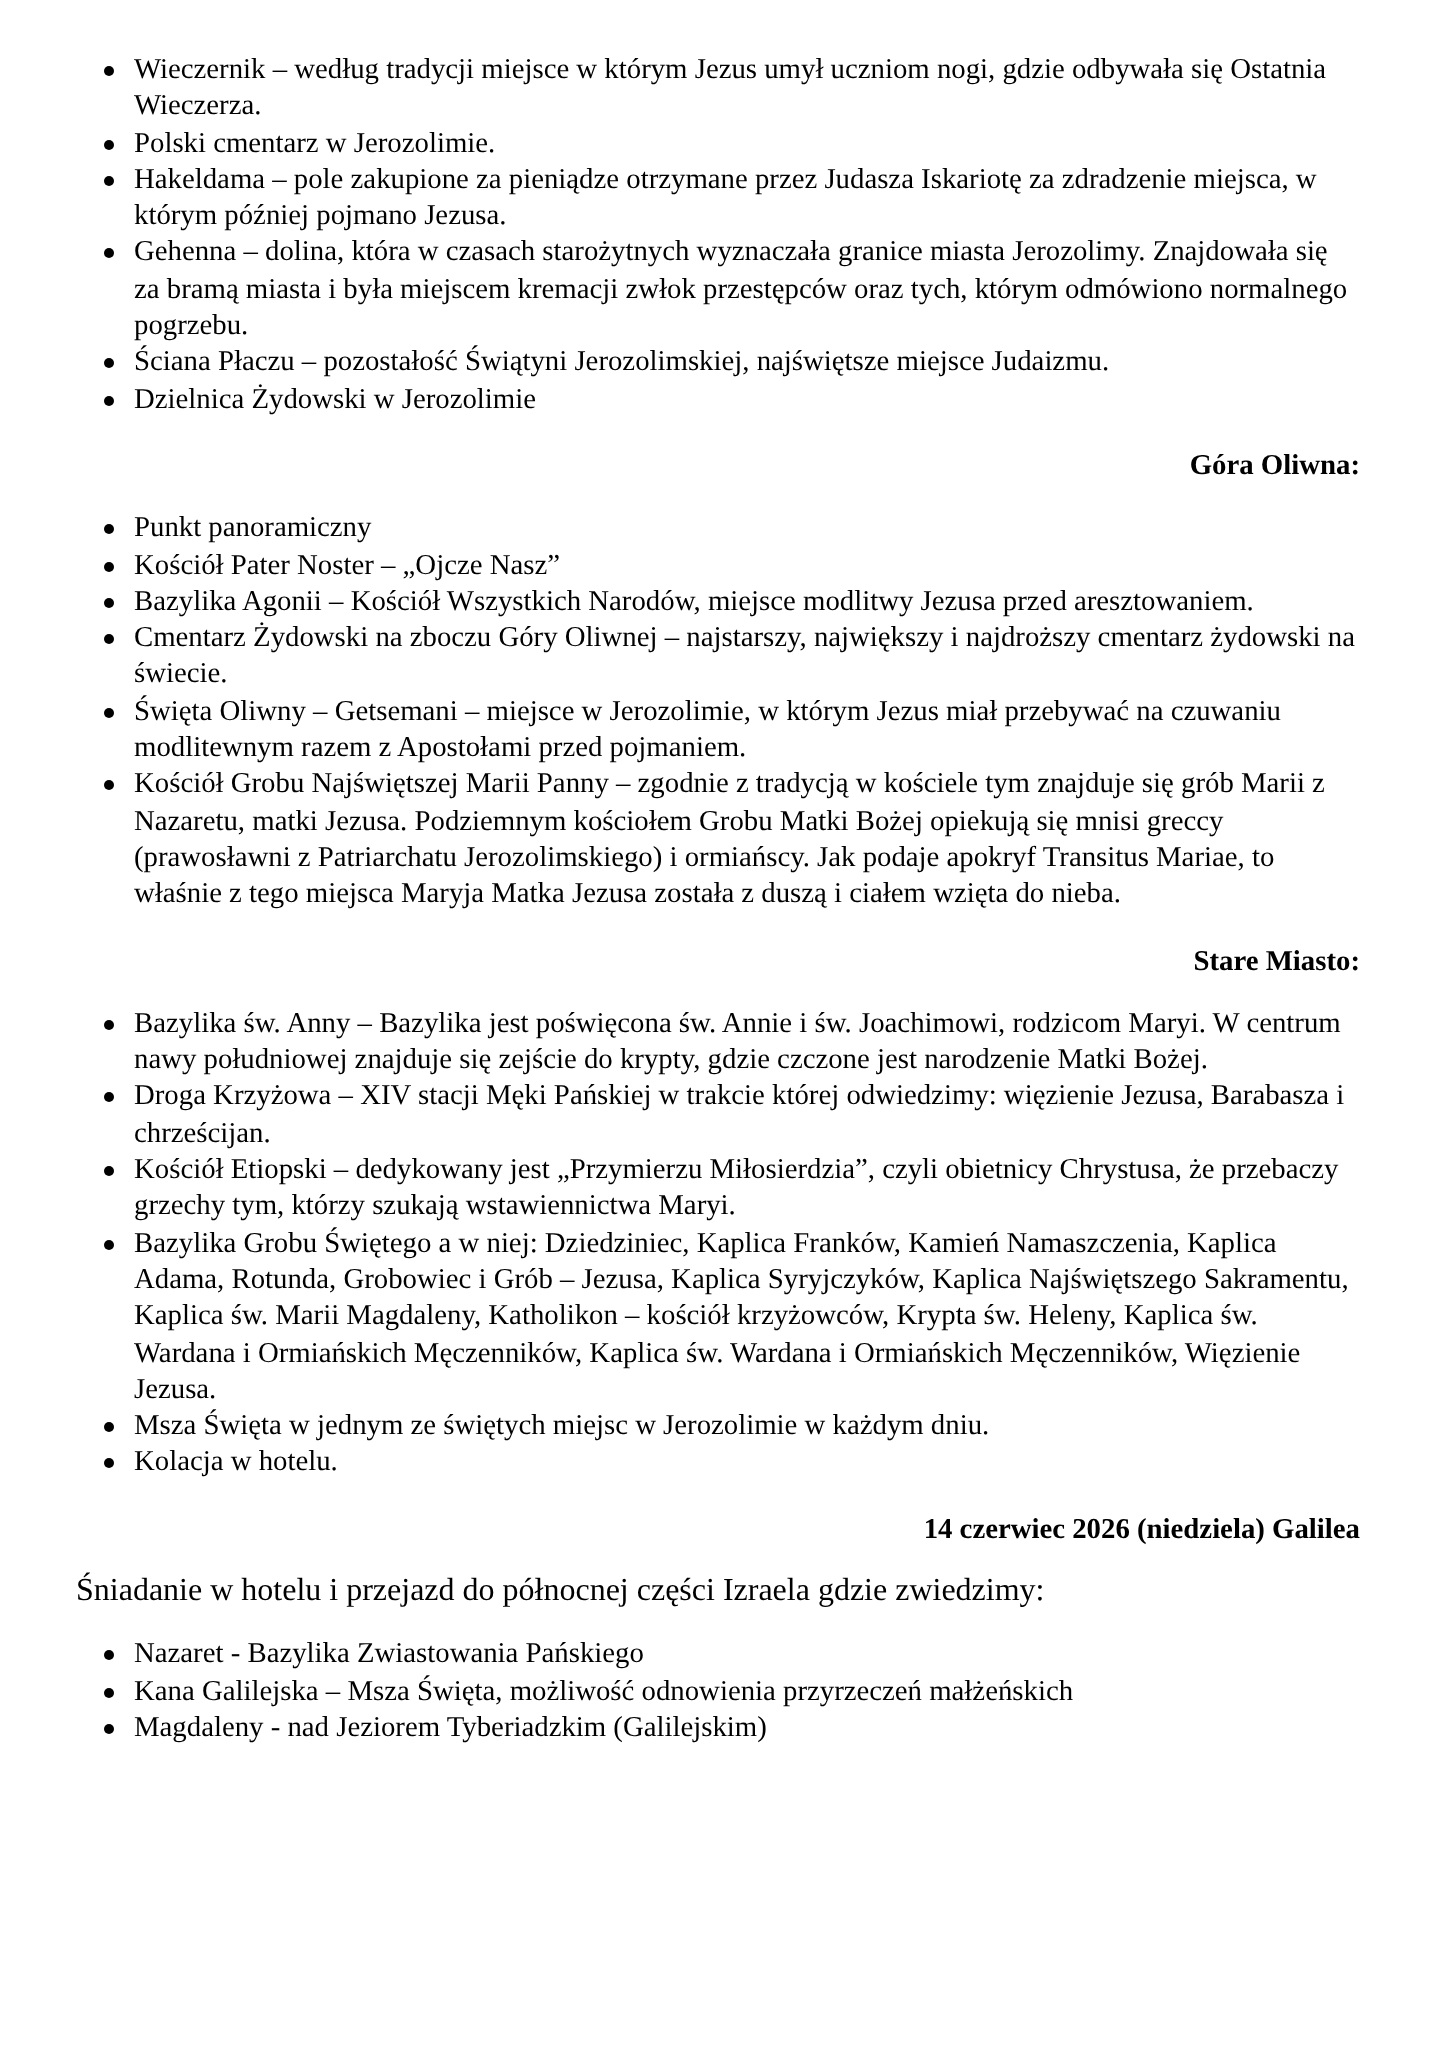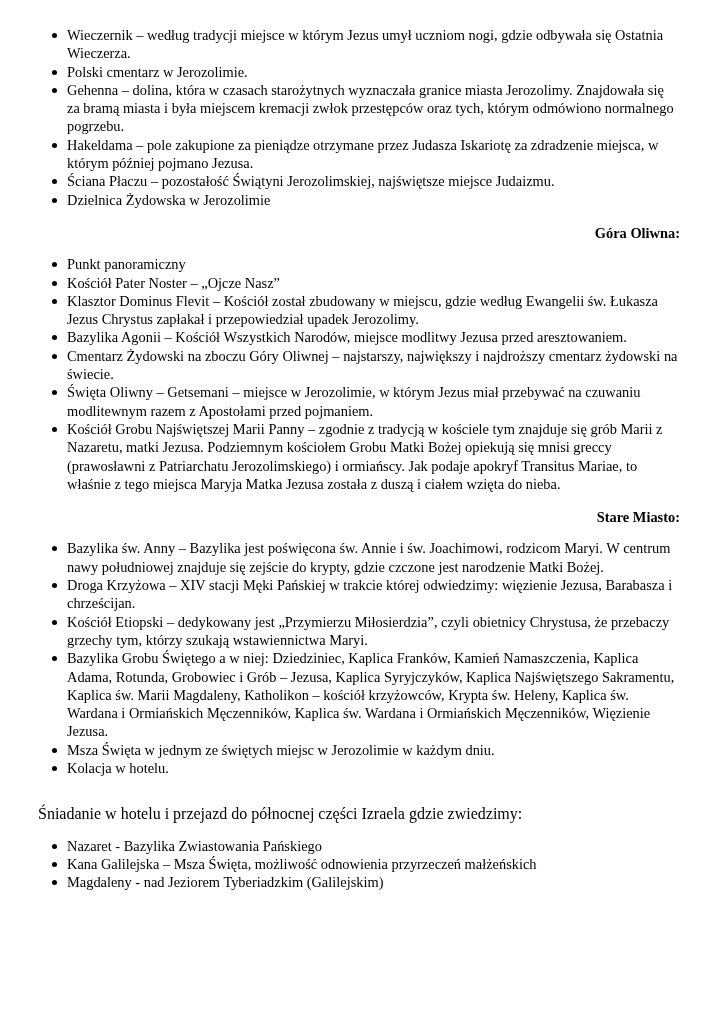--- a/index.html
+++ b/index.html
@@ -60,36 +60,35 @@
   .gap-lg { height: 15px; }
 </style>
 </head>
 <body>
 
 <div class="page">
 
   <ul class="doc-list">
     <li>Wieczernik – według tradycji miejsce w którym Jezus umył uczniom nogi, gdzie odbywała się Ostatnia Wieczerza.</li>
     <li>Polski cmentarz w Jerozolimie.</li>
+    <li>Hakeldama – pole zakupione za pieniądze otrzymane przez Judasza Iskariotę za zdradzenie miejsca, w którym później pojmano Jezusa.</li>
     <li>Gehenna – dolina, która w czasach starożytnych wyznaczała granice miasta Jerozolimy. Znajdowała się za bramą miasta i była miejscem kremacji zwłok przestępców oraz tych, którym odmówiono normalnego pogrzebu.</li>
-    <li>Hakeldama – pole zakupione za pieniądze otrzymane przez Judasza Iskariotę za zdradzenie miejsca, w którym później pojmano Jezusa.</li>
     <li>Ściana Płaczu – pozostałość Świątyni Jerozolimskiej, najświętsze miejsce Judaizmu.</li>
-    <li>Dzielnica Żydowska w Jerozolimie</li>
+    <li>Dzielnica Żydowski w Jerozolimie</li>
   </ul>
 
   <div class="gap-lg"></div>
 
   <p class="section-heading">Góra Oliwna:</p>
 
   <div class="gap-md"></div>
 
   <ul class="doc-list">
     <li>Punkt panoramiczny</li>
     <li>Kościół Pater Noster – „Ojcze Nasz”</li>
-    <li>Klasztor Dominus Flevit – Kościół został zbudowany w miejscu, gdzie według Ewangelii św. Łukasza Jezus Chrystus zapłakał i przepowiedział upadek Jerozolimy.</li>
     <li>Bazylika Agonii – Kościół Wszystkich Narodów, miejsce modlitwy Jezusa przed aresztowaniem.</li>
     <li>Cmentarz Żydowski na zboczu Góry Oliwnej – najstarszy, największy i najdroższy cmentarz żydowski na świecie.</li>
     <li>Święta Oliwny – Getsemani – miejsce w Jerozolimie, w którym Jezus miał przebywać na czuwaniu modlitewnym razem z Apostołami przed pojmaniem.</li>
     <li>Kościół Grobu Najświętszej Marii Panny – zgodnie z tradycją w kościele tym znajduje się grób Marii z Nazaretu, matki Jezusa. Podziemnym kościołem Grobu Matki Bożej opiekują się mnisi greccy (prawosławni z Patriarchatu Jerozolimskiego) i ormiańscy. Jak podaje apokryf Transitus Mariae, to właśnie z tego miejsca Maryja Matka Jezusa została z duszą i ciałem wzięta do nieba.</li>
   </ul>
 
   <div class="gap-lg"></div>
 
   <p class="section-heading">Stare Miasto:</p>
 
@@ -99,20 +98,21 @@
     <li>Bazylika św. Anny – Bazylika jest poświęcona św. Annie i św. Joachimowi, rodzicom Maryi. W centrum nawy południowej znajduje się zejście do krypty, gdzie czczone jest narodzenie Matki Bożej.</li>
     <li>Droga Krzyżowa – XIV stacji Męki Pańskiej w trakcie której odwiedzimy: więzienie Jezusa, Barabasza i chrześcijan.</li>
     <li>Kościół Etiopski – dedykowany jest „Przymierzu Miłosierdzia”, czyli obietnicy Chrystusa, że przebaczy grzechy tym, którzy szukają wstawiennictwa Maryi.</li>
     <li>Bazylika Grobu Świętego a w niej: Dziedziniec, Kaplica Franków, Kamień Namaszczenia, Kaplica Adama, Rotunda, Grobowiec i Grób – Jezusa, Kaplica Syryjczyków, Kaplica Najświętszego Sakramentu, Kaplica św. Marii Magdaleny, Katholikon – kościół krzyżowców, Krypta św. Heleny, Kaplica św. Wardana i Ormiańskich Męczenników, Kaplica św. Wardana i Ormiańskich Męczenników, Więzienie Jezusa.</li>
     <li>Msza Święta w jednym ze świętych miejsc w Jerozolimie w każdym dniu.</li>
     <li>Kolacja w hotelu.</li>
   </ul>
 
   <div class="gap-lg"></div>
 
+  <p class="section-heading">14 czerwiec 2026 (niedziela) Galilea</p>
 
   <div class="gap-md"></div>
 
   <p class="para">Śniadanie w hotelu i przejazd do północnej części Izraela gdzie zwiedzimy:</p>
 
   <div class="gap-md"></div>
 
   <ul class="doc-list">
     <li>Nazaret - Bazylika Zwiastowania Pańskiego</li>
     <li>Kana Galilejska – Msza Święta, możliwość odnowienia przyrzeczeń małżeńskich</li>

